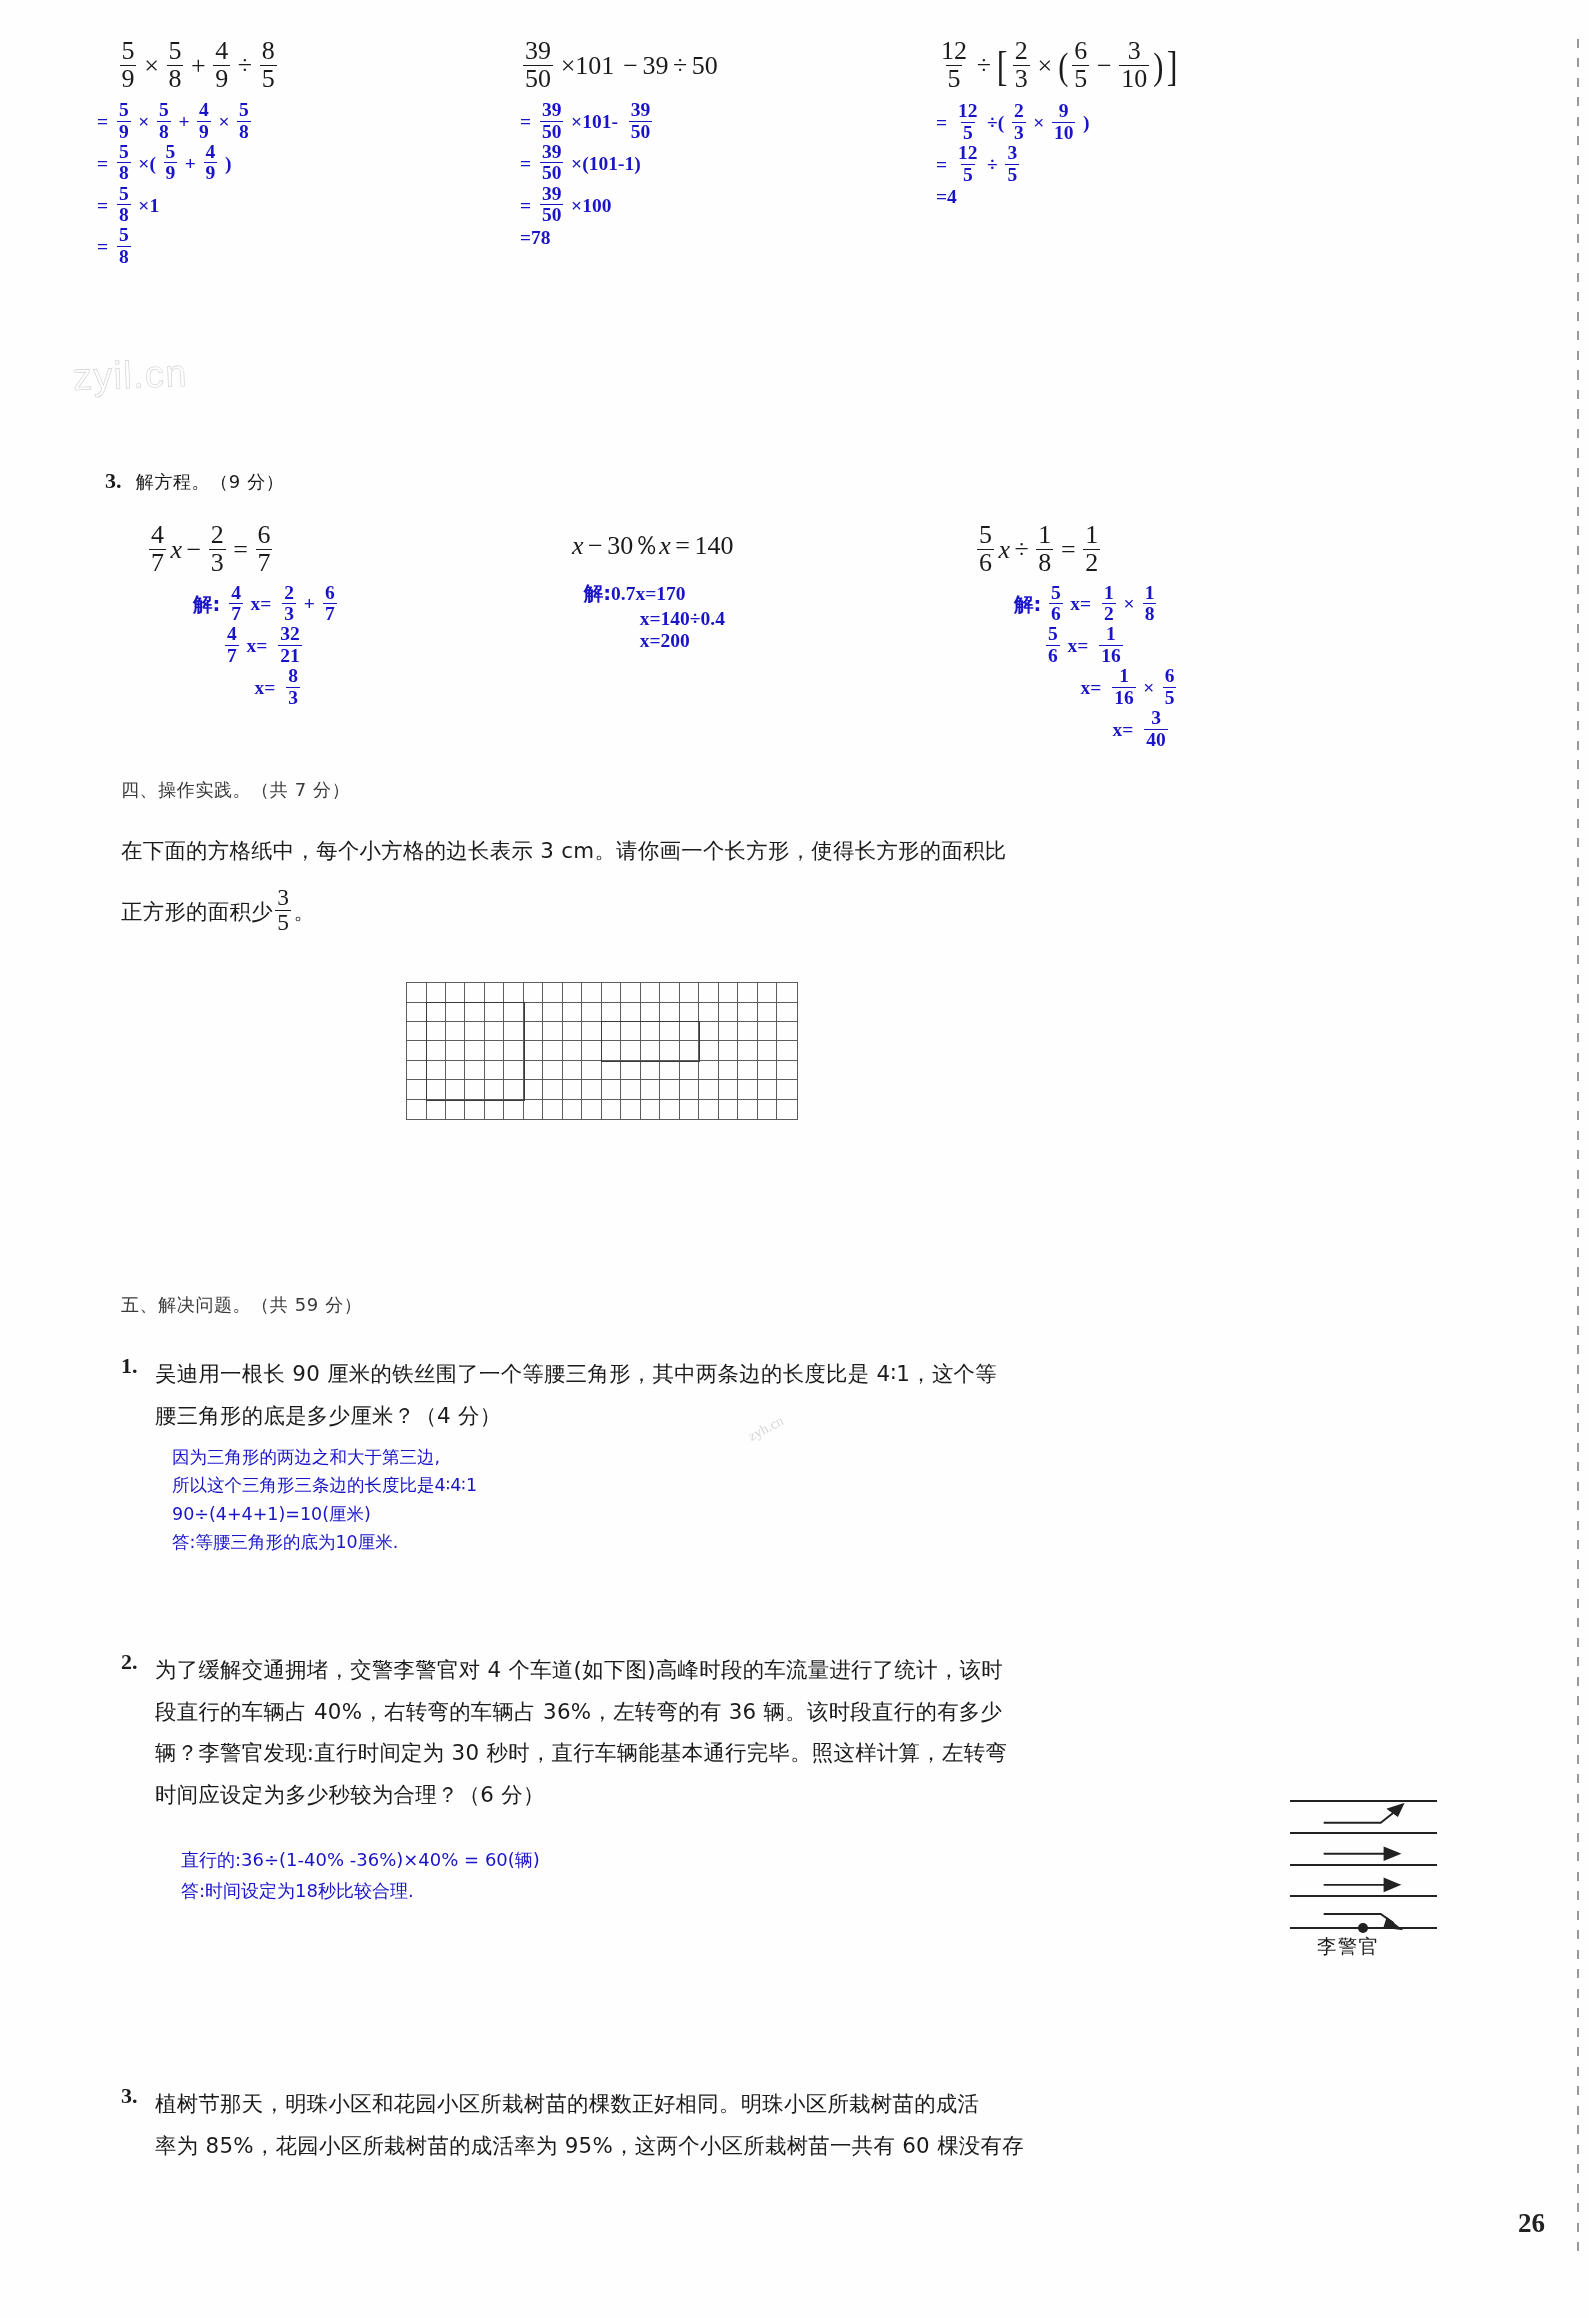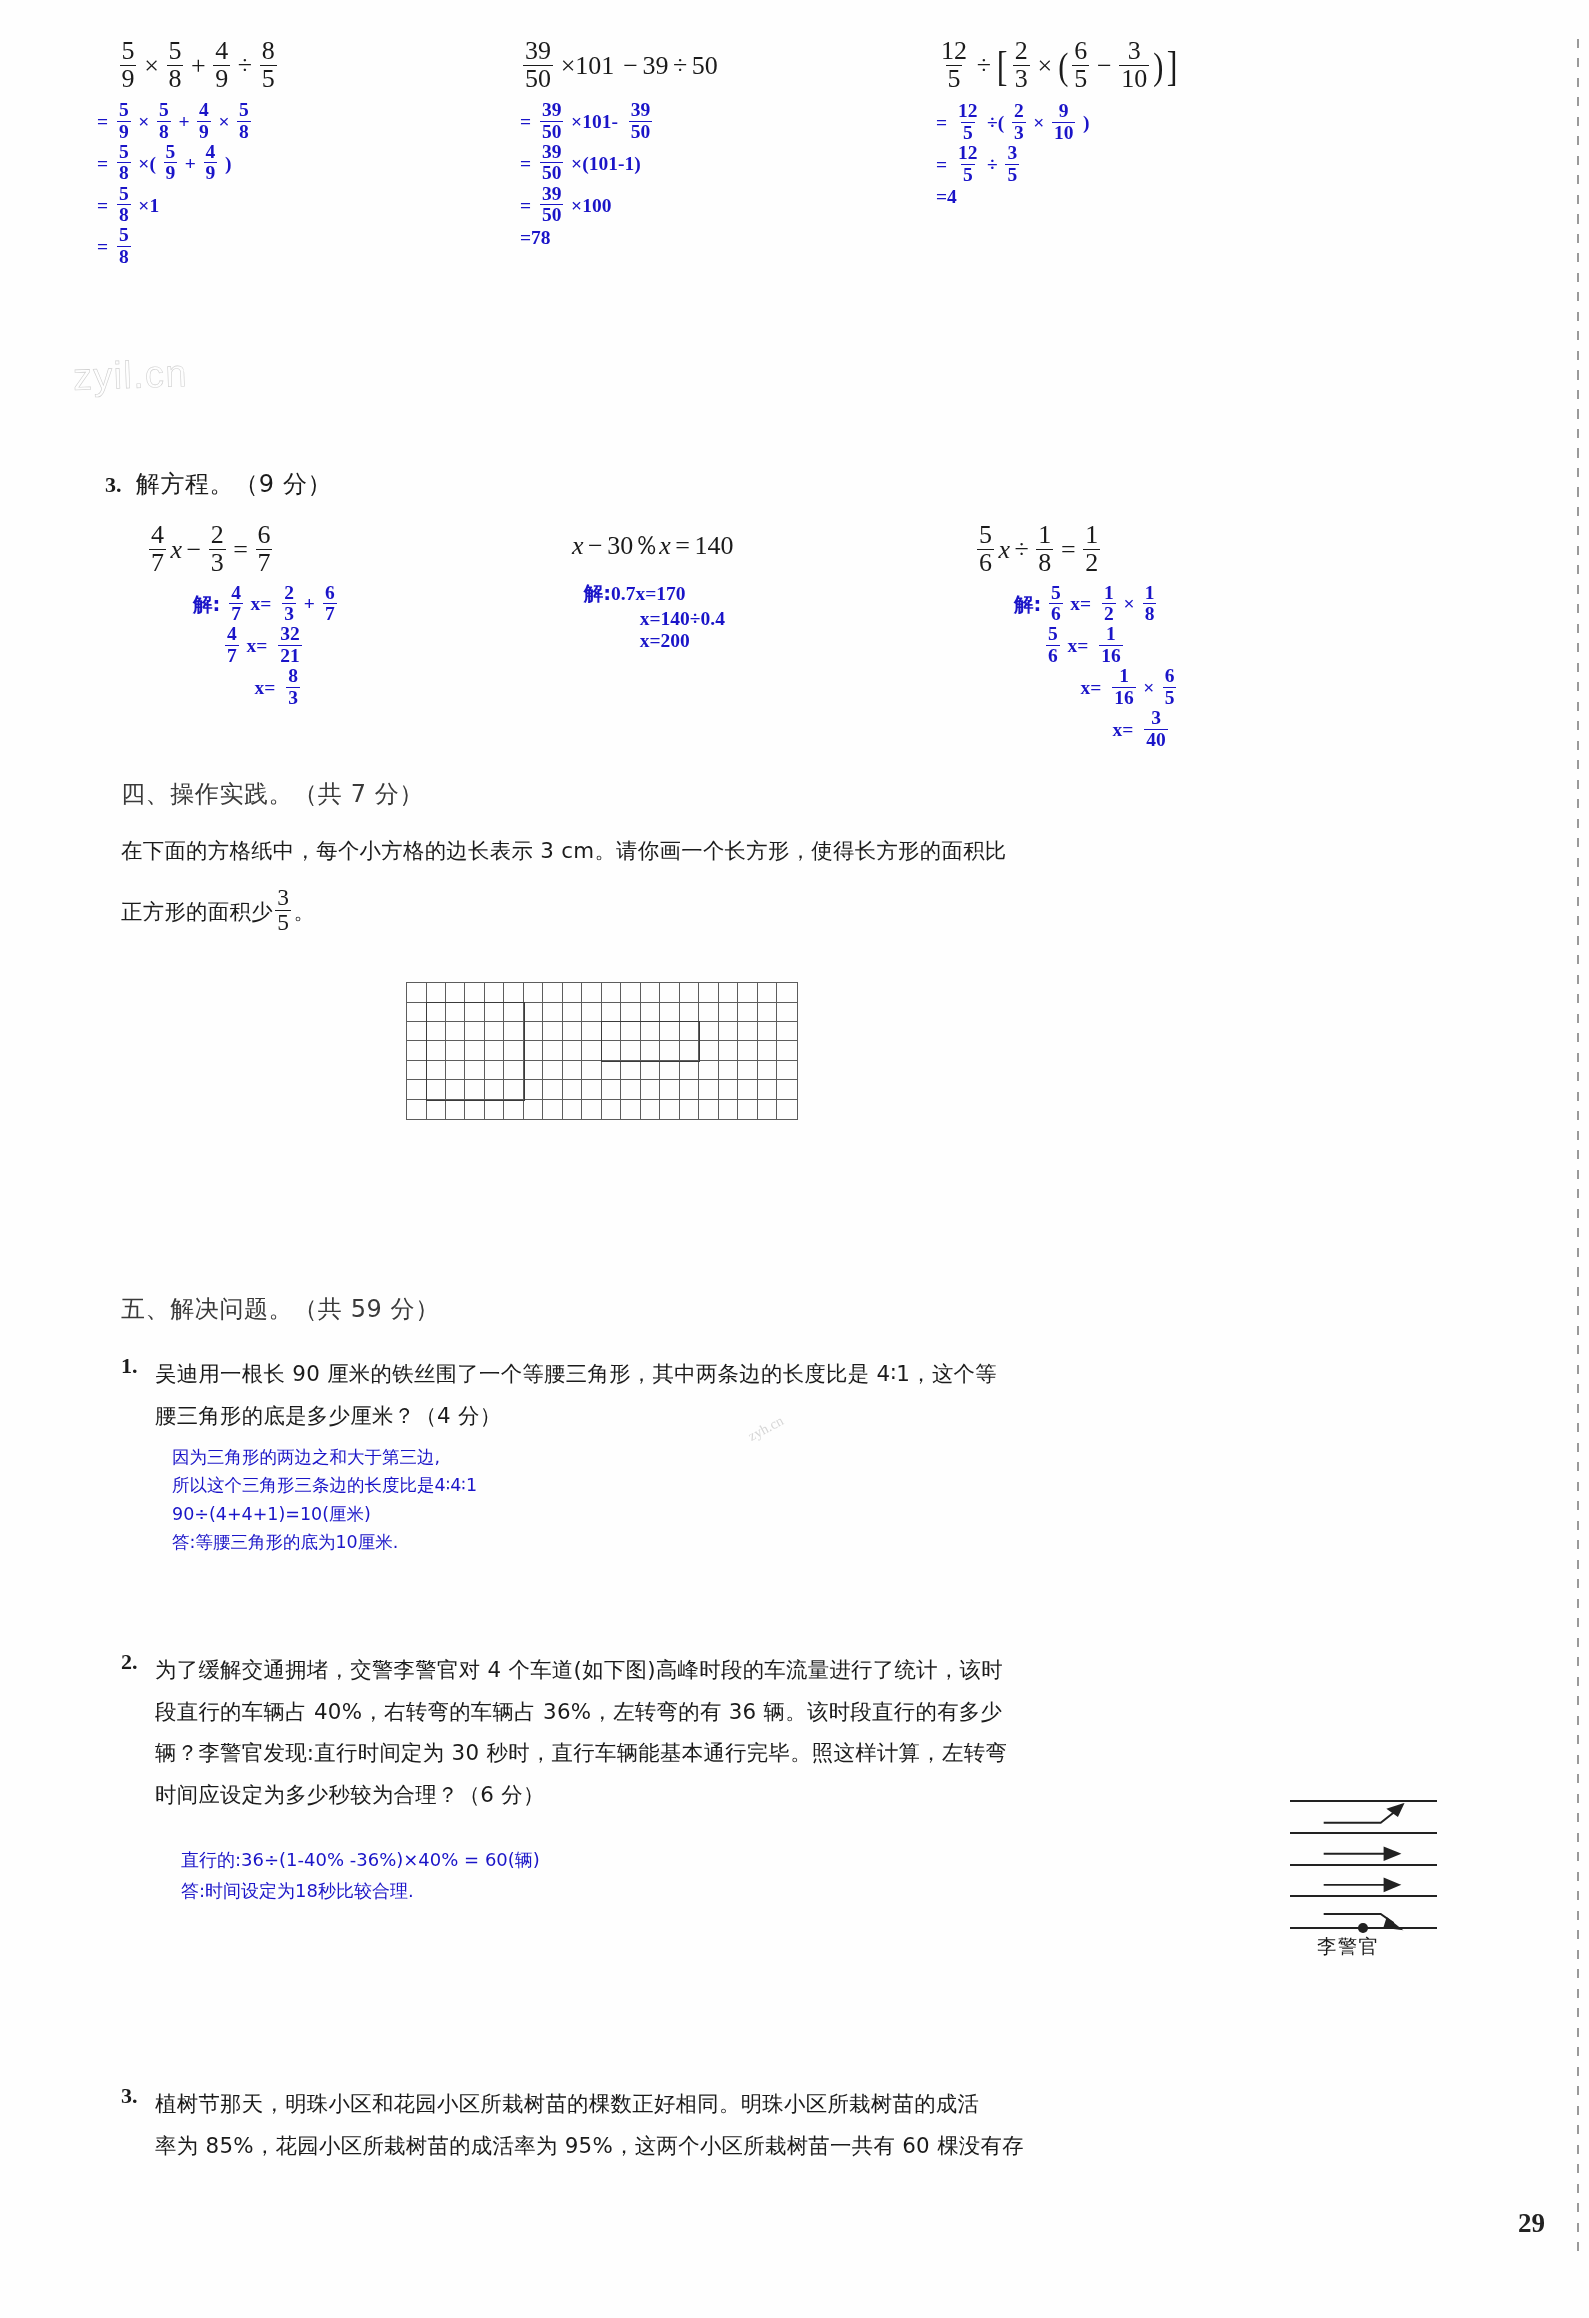--- a/index.html
+++ b/index.html
@@ -7,21 +7,21 @@
     width:1589px;height:2319px;position:relative;overflow:hidden;
     font-family:"Liberation Serif","DejaVu Serif",serif;
     color:#1b1b1b;
   }
   .page{position:absolute;inset:0;background:#fefefe;}
 
   
   .zh{font-family:"DejaVu Sans","Liberation Sans",sans-serif;}
   .blue{color:#1a14c8;}
   .prob-text{font-size:21.4px;line-height:1.95;letter-spacing:0.3px;}
-  .section-head{font-size:24px;letter-spacing:0.6px;}
+  .section-head{font-size:18px;letter-spacing:0.6px;}
   .num-lead{font-weight:bold;font-size:22px;}
 
   
   .frac{display:inline-flex;flex-direction:column;align-items:center;
         vertical-align:middle;line-height:1;margin:0 3.2px;position:relative;top:-1.3px;}
   .frac .n{padding:0 1.9px;}
   .frac .d{padding:0 1.9px;border-top:1.3px solid currentColor;margin-top:1.3px;}
   .expr{display:inline-flex;align-items:center;white-space:nowrap;}
   .op{margin:0 4.5px;}
 
@@ -639,16 +639,16 @@
       <span class="num-lead" style="width:34px;flex:none;">3.</span>
       <div style="flex:1;">
         <div class="zh prob-text">植树节那天，明珠小区和花园小区所栽树苗的棵数正好相同。明珠小区所栽树苗的成活</div>
         <div class="zh prob-text">率为 85%，花园小区所栽树苗的成活率为 95%，这两个小区所栽树苗一共有 60 棵没有存</div>
       </div>
     </div>
   </div>
 
   <div class="wm2" style="left:747px;top:1420px;">zyh.cn</div>
 
-  <div class="pagenum" style="left:1518px;top:2208px;">29</div>
+  <div class="pagenum" style="left:1518px;top:2208px;">26</div>
 
 </div>
 
 
 </body></html>

